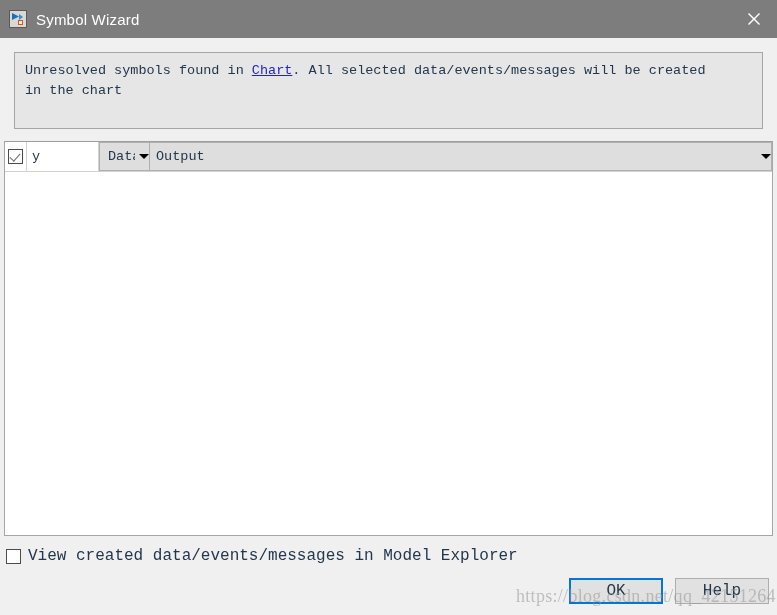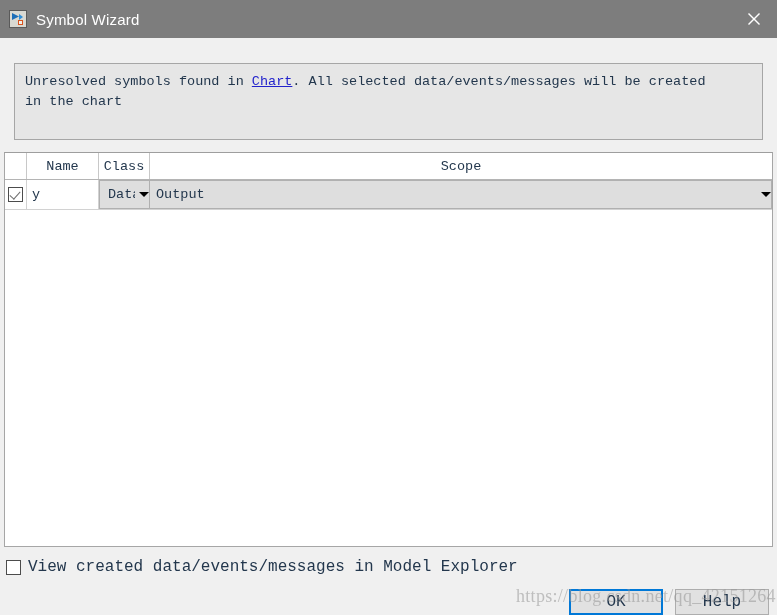--- a/index.html
+++ b/index.html
@@ -70,21 +70,21 @@
     flex: 1 1 auto;
     display: flex;
     flex-direction: column;
     background: #f0f0f0;
     padding: 0;
     box-sizing: border-box;
   }
 
   
   .message-panel {
-    margin: 25px 14px 0 14px;
+    margin: 14px 14px 0 14px;
     background: #e6e6e6;
     border: 1px solid #a6a6a6;
     box-sizing: border-box;
     height: 77px;
     padding: 8px 10px 0 10px;
     overflow: hidden;
   }
   .message-text {
     font-family: "Liberation Mono", "DejaVu Sans Mono", monospace;
     font-size: 13.5px;
@@ -304,26 +304,20 @@
 
   <div class="content">
 
     <div class="message-panel">
       <div class="message-text"><span>Unresolved symbols found in </span><span class="message-link">Chart</span><span>. All selected data/events/messages will be created
 in the chart</span></div>
     </div>
 
     <div class="table-wrap">
 
-      <div class="table-header">
-        <div class="th col-check"></div>
-        <div class="th col-name">Name</div>
-        <div class="th col-class">Class</div>
-        <div class="th col-scope">Scope</div>
-      </div>
 
       <div class="table-row">
         <div class="td td-check col-check">
           <span class="cb checked"></span>
         </div>
         <div class="td td-name col-name">y</div>
         <div class="td td-class col-class">
           <span class="class-text">Data</span>
           <span class="caret"></span>
         </div>

